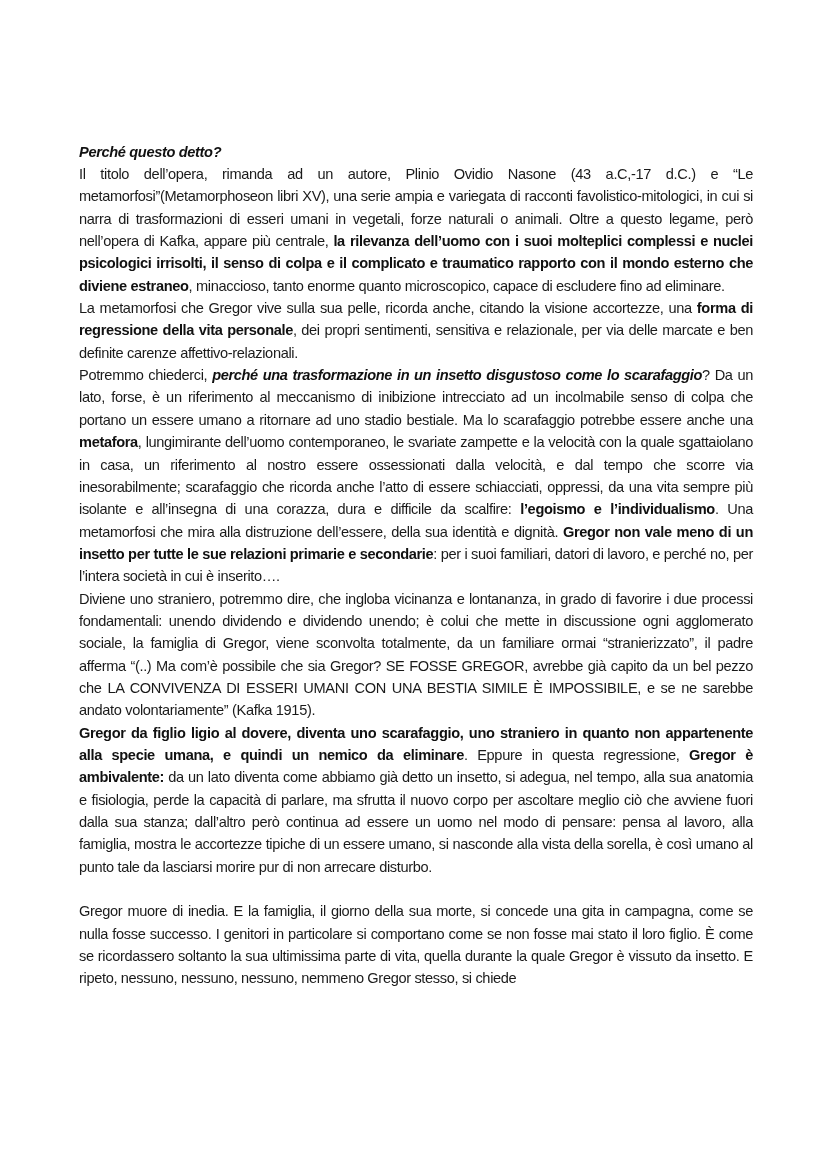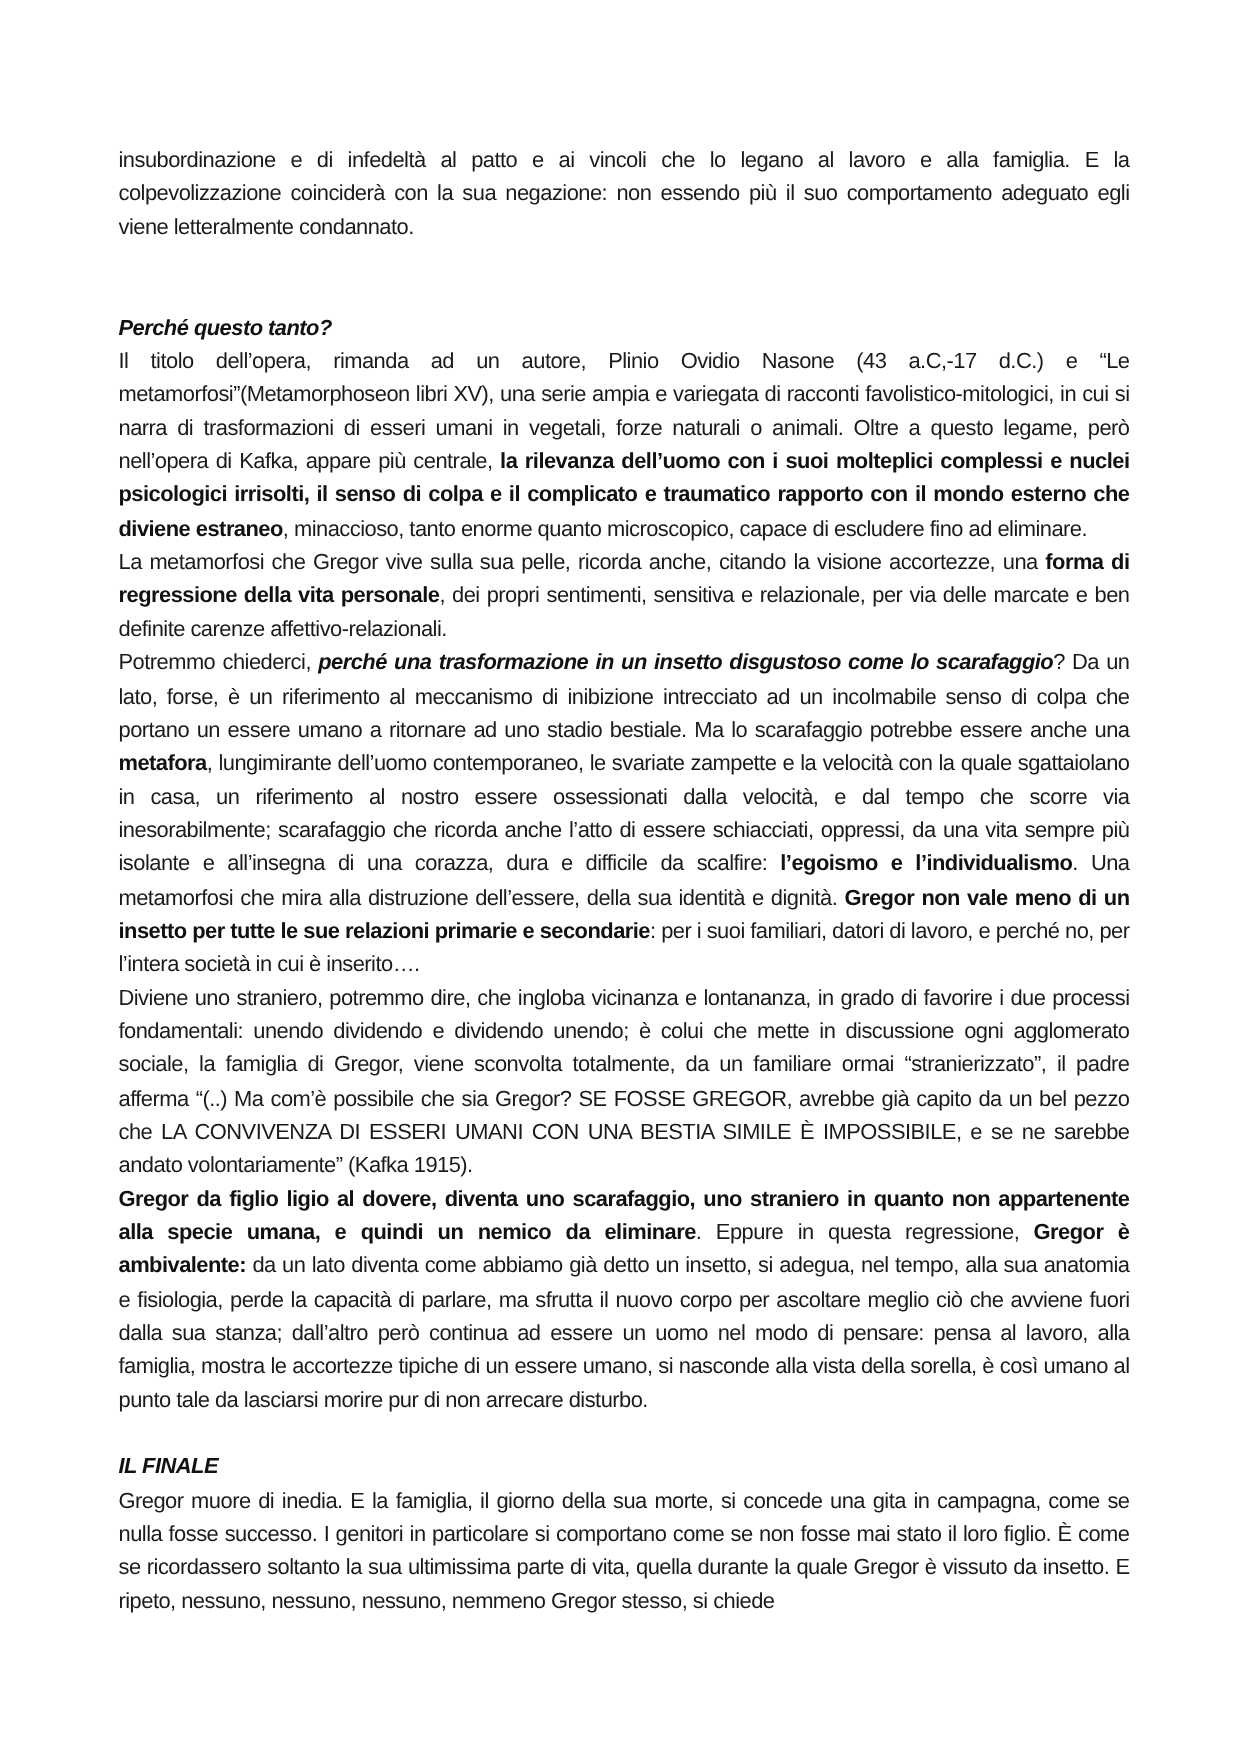--- a/index.html
+++ b/index.html
@@ -41,38 +41,36 @@
       color: #111111;
     }
     b, .b { font-weight: bold; color: #111111; }
     .bi { font-weight: bold; font-style: italic; color: #111111; margin-top: 32px; }
   </style>
 </head>
 <body>
 
 <div class="page">
 
-  <p class="para last-left">insubordinazione e di infedeltà al patto e ai vincoli che lo legano al lavoro e alla famiglia. E la colpevolizzazione coinciderà con la sua negazione: non essendo più il suo comportamento adeguato egli viene letteralmente condannato.</p>
 
   <div class="gap-2"></div>
 
   <section>
-    <p class="heading">Perché questo tanto?</p>
+    <p class="heading">Perché questo detto?</p>
 
     <p class="para last-left"><span>Il titolo dell’opera, rimanda ad un autore, Plinio Ovidio Nasone (43 a.C,-17 d.C.) e “Le metamorfosi”(Metamorphoseon libri XV), una serie ampia e variegata di racconti favolistico-mitologici, in cui si narra di trasformazioni di esseri umani in vegetali, forze naturali o animali. Oltre a questo legame, però nell’opera di Kafka, appare più centrale, </span><b>la rilevanza dell’uomo con i suoi molteplici complessi e nuclei psicologici irrisolti, il senso di colpa e il complicato e traumatico rapporto con il mondo esterno che diviene estraneo</b><span>, minaccioso, tanto enorme quanto microscopico, capace di escludere fino ad eliminare.</span></p>
 
     <p class="para last-left"><span>La metamorfosi che Gregor vive sulla sua pelle, ricorda anche, citando la visione accortezze, una </span><b>forma di regressione della vita personale</b><span>, dei propri sentimenti, sensitiva e relazionale, per via delle marcate e ben definite carenze affettivo-relazionali.</span></p>
 
     <p class="para last-left"><span>Potremmo chiederci, </span><span class="bi">perché una trasformazione in un insetto disgustoso come lo scarafaggio</span><span>? Da un lato, forse, è un riferimento al meccanismo di inibizione intrecciato ad un incolmabile senso di colpa che portano un essere umano a ritornare ad uno stadio bestiale.  Ma lo scarafaggio potrebbe essere anche una </span><b>metafora</b><span>, lungimirante dell’uomo contemporaneo, le svariate zampette e la velocità con la quale sgattaiolano in casa, un riferimento al nostro essere ossessionati dalla velocità, e dal tempo che scorre via inesorabilmente; scarafaggio che ricorda anche l’atto di essere schiacciati, oppressi, da una vita sempre più isolante e all’insegna di una corazza, dura e difficile da scalfire: </span><b>l’egoismo e l’individualismo</b><span>. Una metamorfosi che mira alla distruzione dell’essere, della sua identità e dignità. </span><b>Gregor non vale meno di un insetto per tutte le sue relazioni primarie e secondarie</b><span>: per i suoi familiari, datori di lavoro, e perché no, per l’intera società in cui è inserito….</span></p>
 
     <p class="para last-left">Diviene uno straniero, potremmo dire, che ingloba vicinanza e lontananza, in grado di favorire i due processi fondamentali: unendo dividendo e dividendo unendo; è colui che mette in discussione ogni agglomerato sociale, la famiglia di Gregor, viene sconvolta totalmente, da un familiare ormai “stranierizzato”, il padre afferma “(..) Ma com’è possibile che sia Gregor? SE FOSSE GREGOR, avrebbe già capito da un bel pezzo che LA CONVIVENZA DI ESSERI UMANI CON UNA BESTIA SIMILE È IMPOSSIBILE, e se ne sarebbe andato volontariamente” (Kafka 1915).</p>
 
     <p class="para last-left"><b>Gregor da figlio ligio al dovere, diventa uno scarafaggio, uno straniero in quanto non appartenente alla specie umana, e quindi un nemico da eliminare</b><span>. Eppure in questa regressione, </span><b>Gregor è ambivalente:</b><span> da un lato diventa come abbiamo già detto un insetto, si adegua, nel tempo,  alla sua anatomia e fisiologia, perde la capacità di parlare, ma sfrutta il nuovo corpo per ascoltare meglio ciò che avviene fuori dalla sua stanza; dall’altro però continua ad essere un uomo nel modo di pensare: pensa al lavoro, alla famiglia, mostra le accortezze tipiche di un essere umano, si nasconde alla vista della sorella, è così umano al punto tale da lasciarsi morire pur di non arrecare disturbo.</span></p>
   </section>
 
   <div class="gap-1"></div>
 
   <section>
-    <p class="heading">IL FINALE</p>
     <p class="para">Gregor muore di inedia. E la famiglia, il giorno della sua morte, si concede una gita in campagna, come se nulla fosse successo. I genitori in particolare si comportano come se non fosse mai stato il loro figlio. È come se ricordassero soltanto la sua ultimissima parte di vita, quella durante la quale Gregor è vissuto da insetto. E ripeto, nessuno, nessuno, nessuno, nemmeno Gregor stesso, si chiede</p>
   </section>
 
 </div>
 
 </body></html>

